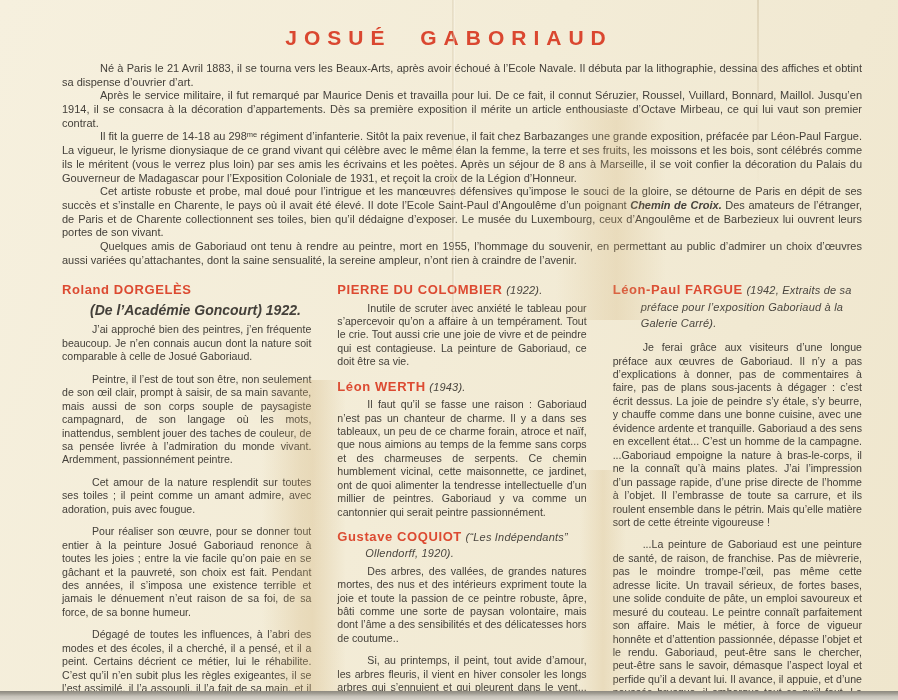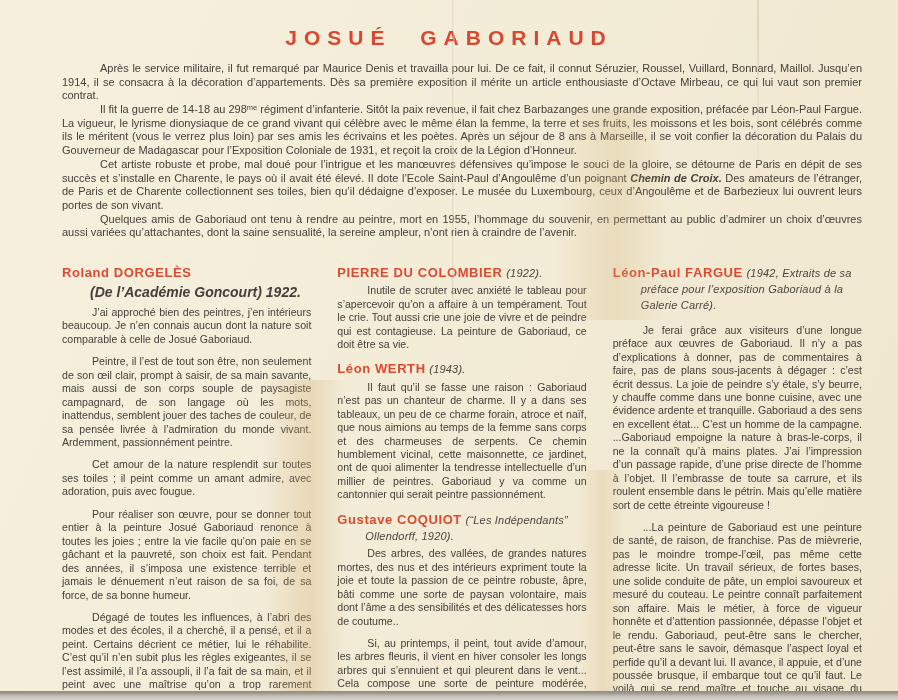--- a/index.html
+++ b/index.html
@@ -77,21 +77,21 @@
   }
   .col p { margin: 0 0 9px 0; text-indent: 30px; }
   .author-line {
     margin: 10px 0 3px 0;
     font-size: 13px;
     line-height: 1.25;
     text-align: left;
     padding-left: 28px;
     text-indent: -28px; 
   }
-  .author-line:first-child, .col .author-line.first { margin-top: 12px; }
+  .author-line:first-child, .col .author-line.first { margin-top: 2px; }
   .author {
     color: #dc4a31;
     font-weight: bold;
     letter-spacing: 0.6px;
   }
   .credit {
     font-size: 11px;
     font-style: italic;
     font-weight: normal;
     color: #4a463f;
@@ -113,35 +113,36 @@
 
   <div class="crease crease-center-top"></div>
   <div class="crease crease-stain-mid"></div>
   <div class="crease crease-left-col"></div>
   <div class="crease crease-mid-col"></div>
   <div class="crease crease-right-top"></div>
 
   <h1 class="title">JOSUÉ GABORIAUD</h1>
 
   <div class="intro">
+    <p>Né à Paris le 21 Avril 1883, il se tourna vers les Beaux-Arts, après avoir échoué à l’Ecole Navale. Il débuta par la lithographie, dessina des affiches et obtint sa dispense d’ouvrier d’art.</p>
     <p>Après le service militaire, il fut remarqué par Maurice Denis et travailla pour lui. De ce fait, il connut Séruzier, Roussel, Vuillard, Bonnard, Maillol. Jusqu’en 1914, il se consacra à la décoration d’appartements. Dès sa première exposition il mérite un article enthousiaste d’Octave Mirbeau, ce qui lui vaut son premier contrat.</p>
     <p>Il fit la guerre de 14-18 au 298ᵐᵉ régiment d’infanterie. Sitôt la paix revenue, il fait chez Barbazanges une grande exposition, préfacée par Léon-Paul Fargue. La vigueur, le lyrisme dionysiaque de ce grand vivant qui célèbre avec le même élan la femme, la terre et ses fruits, les moissons et les bois, sont célébrés comme ils le méritent (vous le verrez plus loin) par ses amis les écrivains et les poètes. Après un séjour de 8 ans à Marseille, il se voit confier la décoration du Palais du Gouverneur de Madagascar pour l’Exposition Coloniale de 1931, et reçoit la croix de la Légion d’Honneur.</p>
     <p><span>Cet artiste robuste et probe, mal doué pour l’intrigue et les manœuvres défensives qu’impose le souci de la gloire, se détourne de Paris en dépit de ses succès et s’installe en Charente, le pays où il avait été élevé. Il dote l’Ecole Saint-Paul d’Angoulême d’un poignant </span><span class="art-title">Chemin de Croix.</span><span> Des amateurs de l’étranger, de Paris et de Charente collectionnent ses toiles, bien qu’il dédaigne d’exposer. Le musée du Luxembourg, ceux d’Angoulême et de Barbezieux lui ouvrent leurs portes de son vivant.</span></p>
     <p>Quelques amis de Gaboriaud ont tenu à rendre au peintre, mort en 1955, l’hommage du souvenir, en permettant au public d’admirer un choix d’œuvres aussi variées qu’attachantes, dont la saine sensualité, la sereine ampleur, n’ont rien à craindre de l’avenir.</p>
   </div>
 
 
   <div class="columns">
 
     <div class="col">
       <div class="author-line first">
         <span class="author">Roland DORGELÈS</span>
       </div>
       <span class="credit-block">(De l’Académie Goncourt) 1922.</span>
-      <p>J’ai approché bien des peintres, j’en intérieurs beaucoup. Je n’en connais aucun dont la nature soit comparable à celle de Josué Gaboriaud.</p>
+      <p>J’ai approché bien des peintres, j’en fréquente beaucoup. Je n’en connais aucun dont la nature soit comparable à celle de Josué Gaboriaud.</p>
       <p>Peintre, il l’est de tout son être, non seulement de son œil clair, prompt à saisir, de sa main savante, mais aussi de son corps souple de paysagiste campagnard, de son langage où les mots, inattendus, semblent jouer des taches de couleur, de sa pensée livrée à l’admiration du monde vivant. Ardemment, passionnément peintre.</p>
       <p>Cet amour de la nature resplendit sur toutes ses toiles ; il peint comme un amant admire, avec adoration, puis avec fougue.</p>
       <p>Pour réaliser son œuvre, pour se donner tout entier à la peinture Josué Gaboriaud renonce à toutes les joies ; entre la vie facile qu’on paie en se gâchant et la pauvreté, son choix est fait. Pendant des années, il s’imposa une existence terrible et jamais le dénuement n’eut raison de sa foi, de sa force, de sa bonne humeur.</p>
       <p>Dégagé de toutes les influences, à l’abri des modes et des écoles, il a cherché, il a pensé, et il a peint. Certains décrient ce métier, lui le réhabilite. C’est qu’il n’en subit plus les règles exigeantes, il se l’est assimilé, il l’a assoupli, il l’a fait de sa main, et il peint avec une maîtrise qu’on a trop rarement l’occasion de saluer ... Josué Gaboriaud s’affirme comme un peintre de grande tradition française.</p>
     </div>
 
     <div class="col">
       <div class="author-line first">
         <span class="author">PIERRE DU COLOMBIER</span>
         <span class="credit">(1922).</span>

